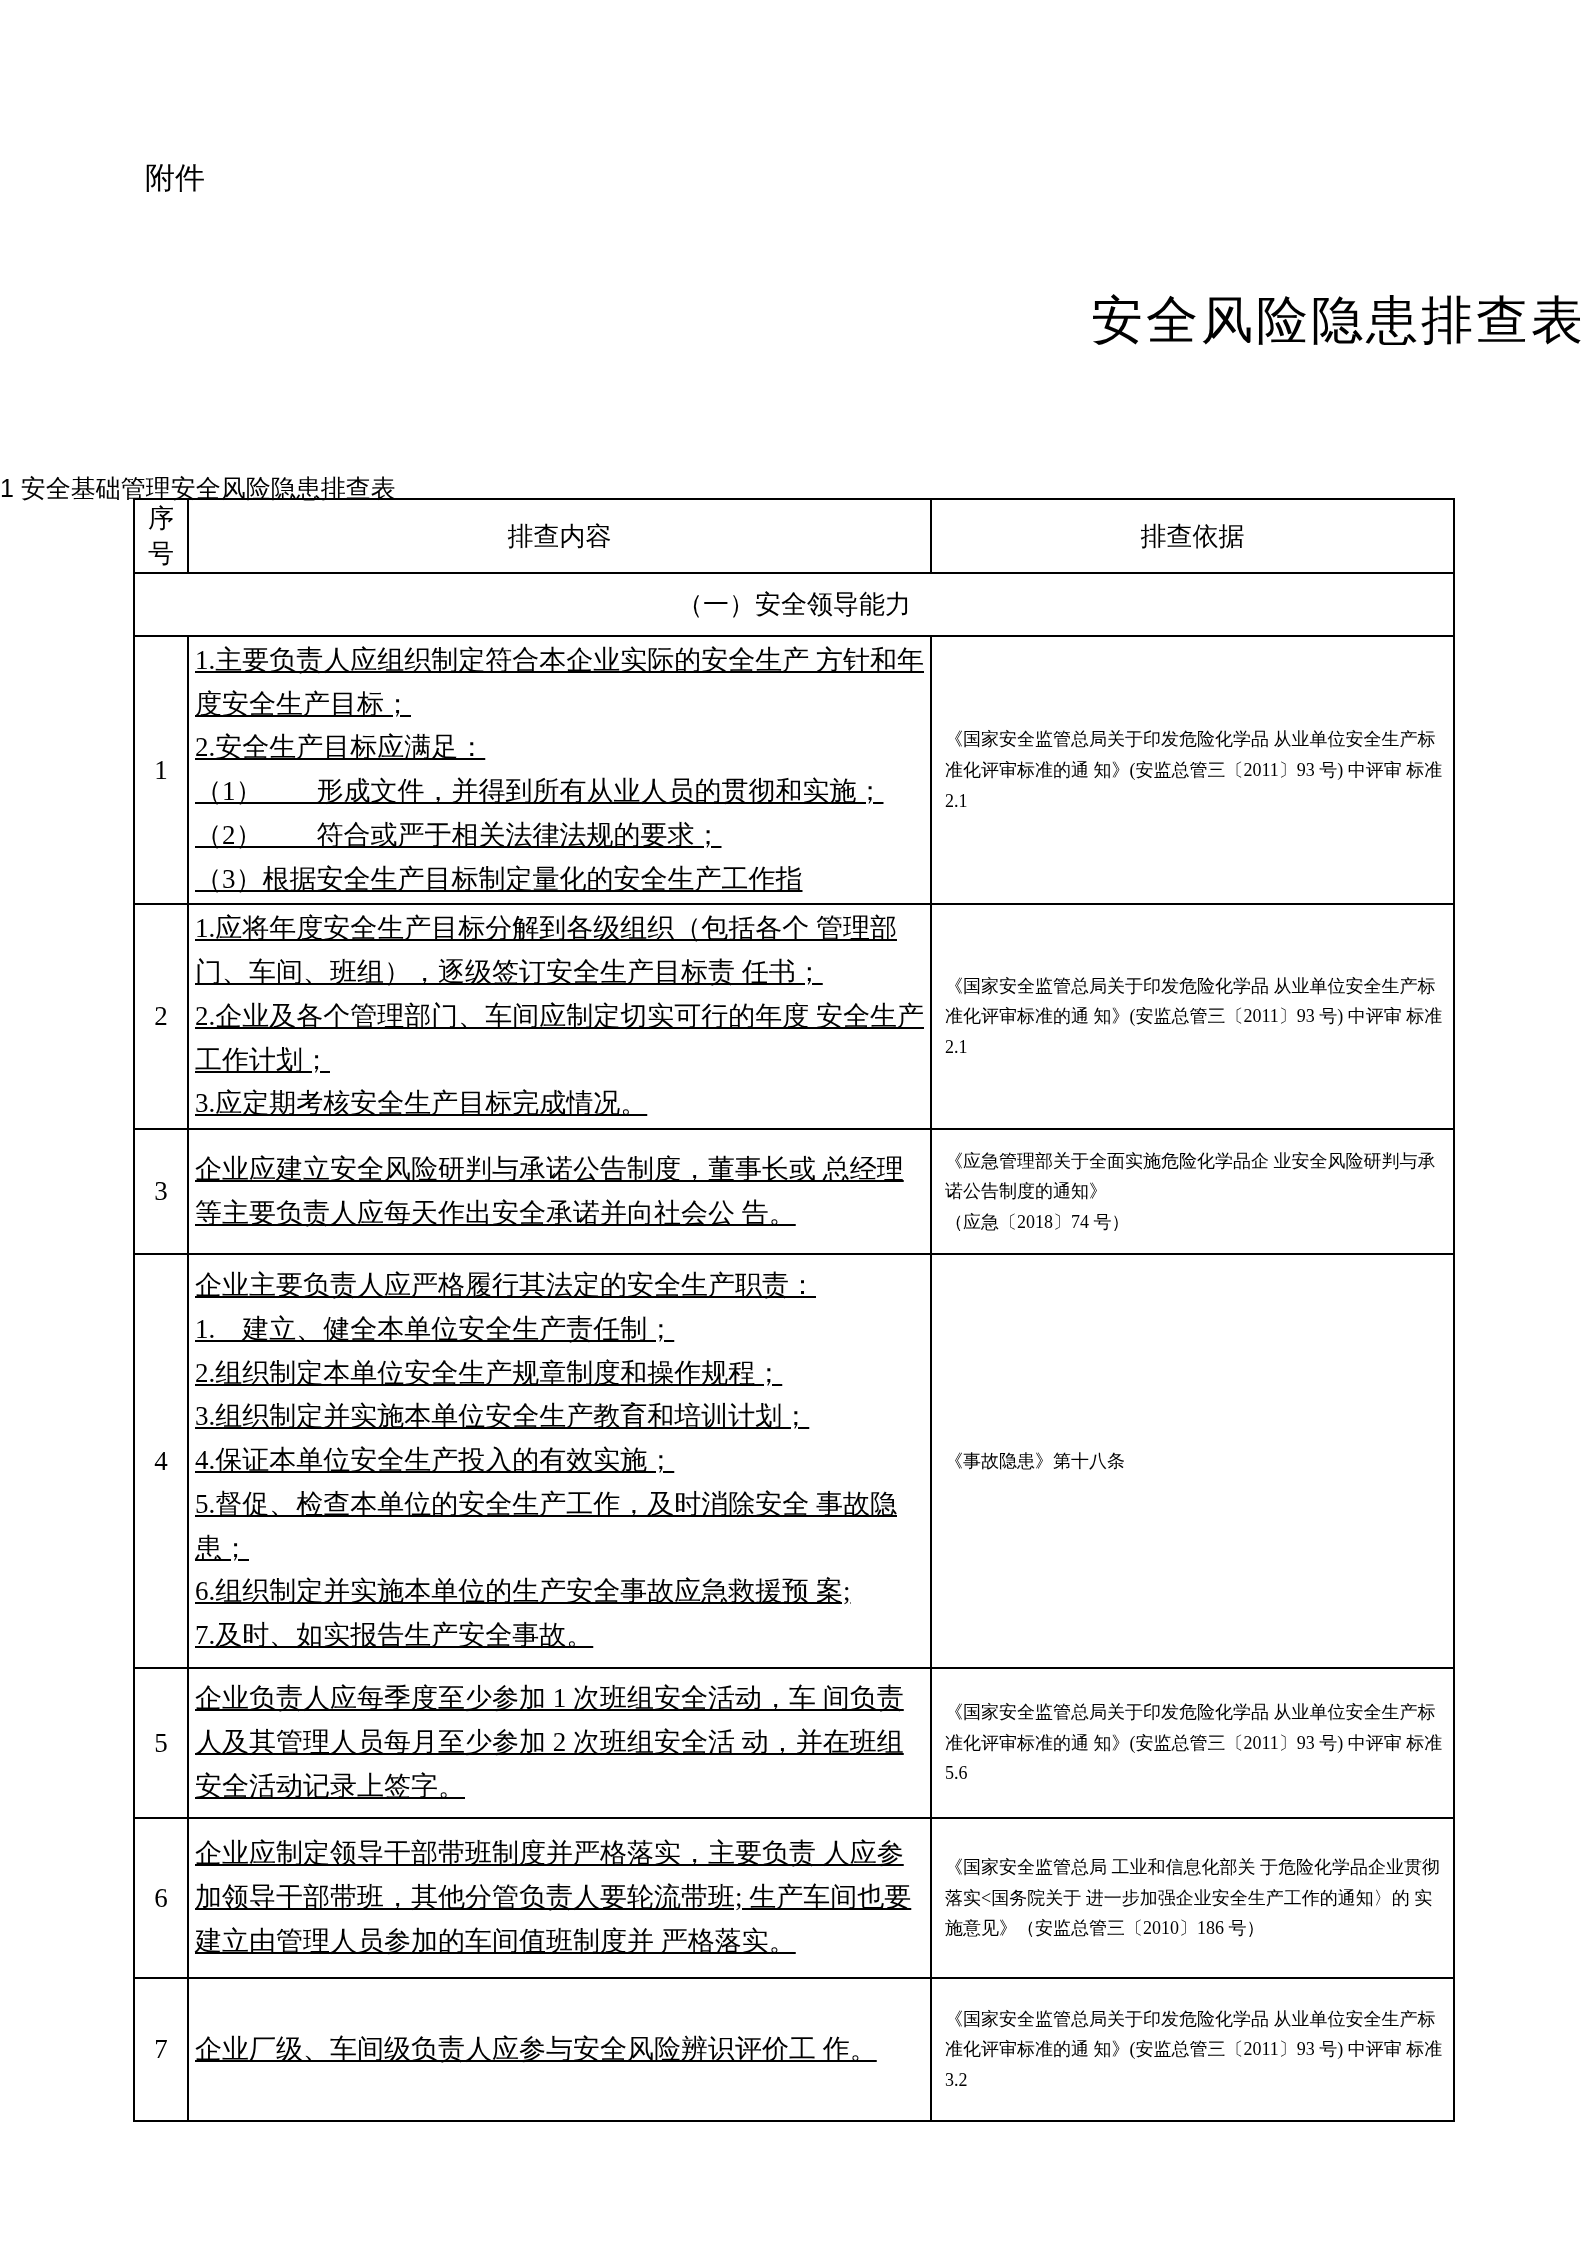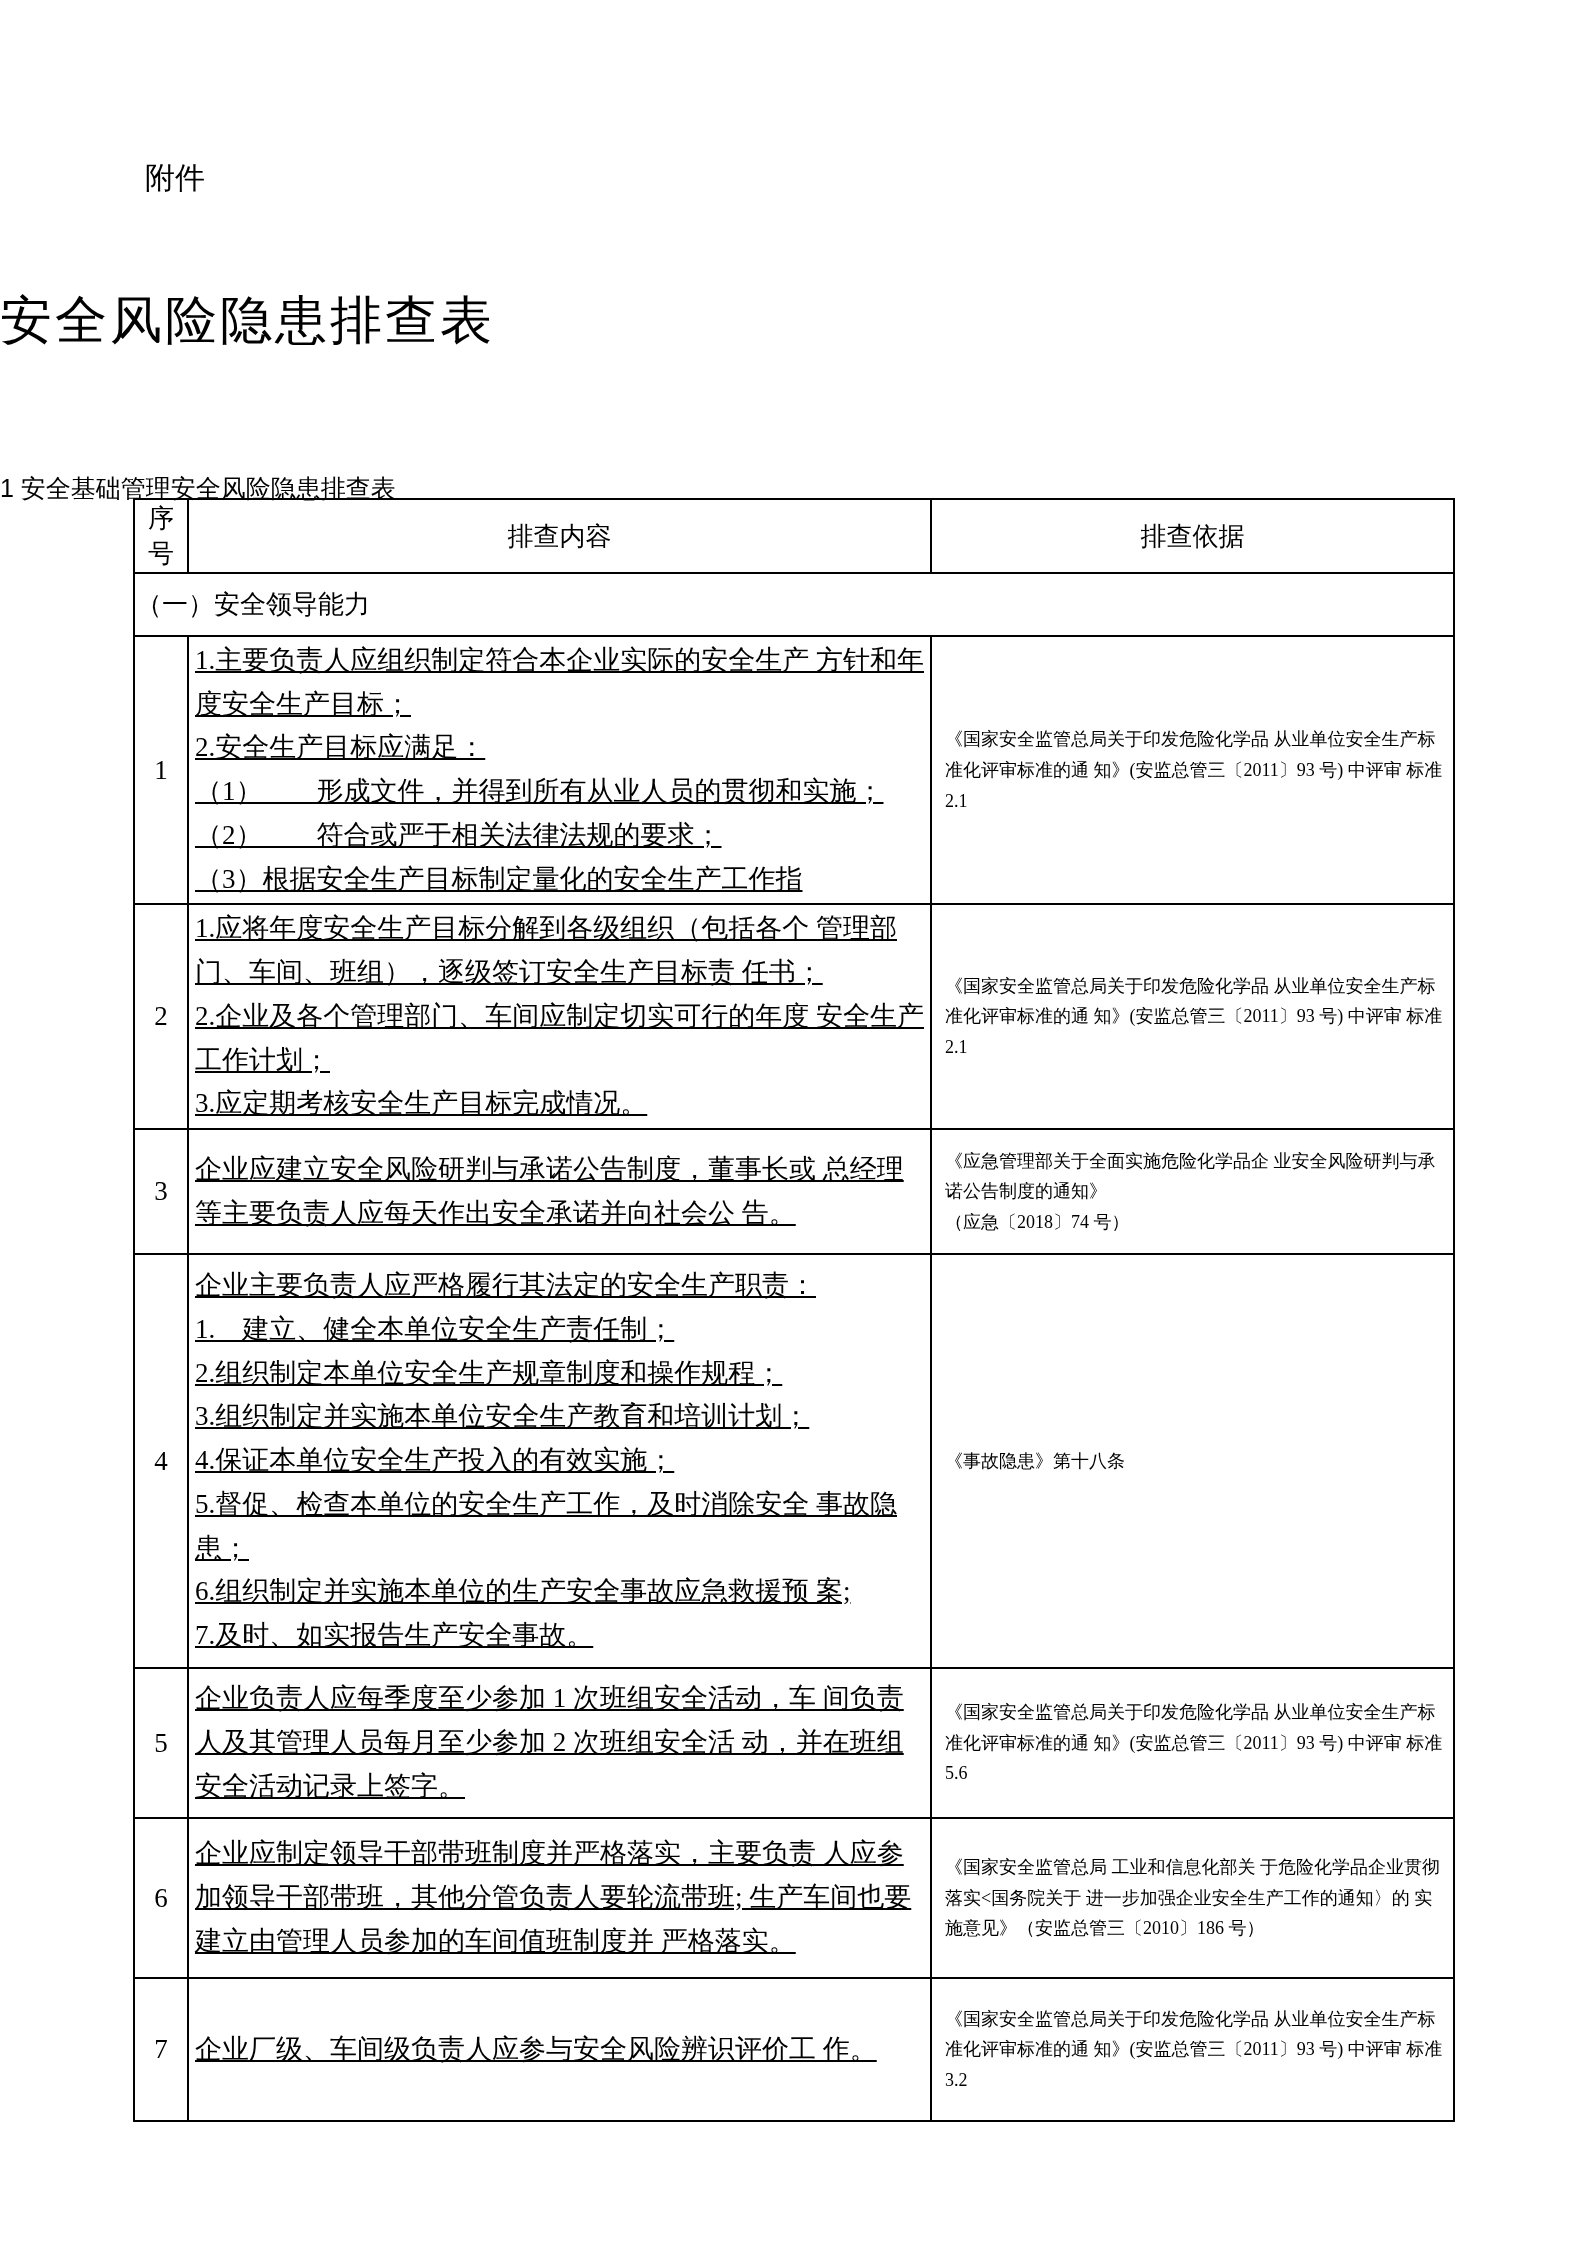--- a/index.html
+++ b/index.html
@@ -20,21 +20,21 @@
       left: 145px;
       top: 158px;
       font-size: 30px;
       font-family: "Liberation Sans", "DejaVu Sans", sans-serif;
     }
     .doc-title {
       position: absolute;
       left: 0;
       top: 286px;
       width: 100%;
-      text-align: left;
+      text-align: right;
       font-size: 52px;
       letter-spacing: 3px;
       font-family: "Liberation Sans", "DejaVu Sans", sans-serif;
     }
     .table-caption {
       position: absolute;
       left: 0;
       top: 472px;
       width: 100%;
       font-size: 25px;
@@ -75,20 +75,21 @@
     }
     td.cell-basis {
       font-size: 18px;
       line-height: 1.7;
       padding: 2px 6px 2px 13px;
       vertical-align: middle;
       white-space: pre-wrap;
       word-break: break-all;
     }
     td.cell-section {
+      text-align: center;
       font-size: 26px;
       vertical-align: middle;
     }
   </style>
 </head>
 <body>
 
 <div class="attachment-label">附件</div>
 
 <div class="doc-title">安全风险隐患排查表</div>

